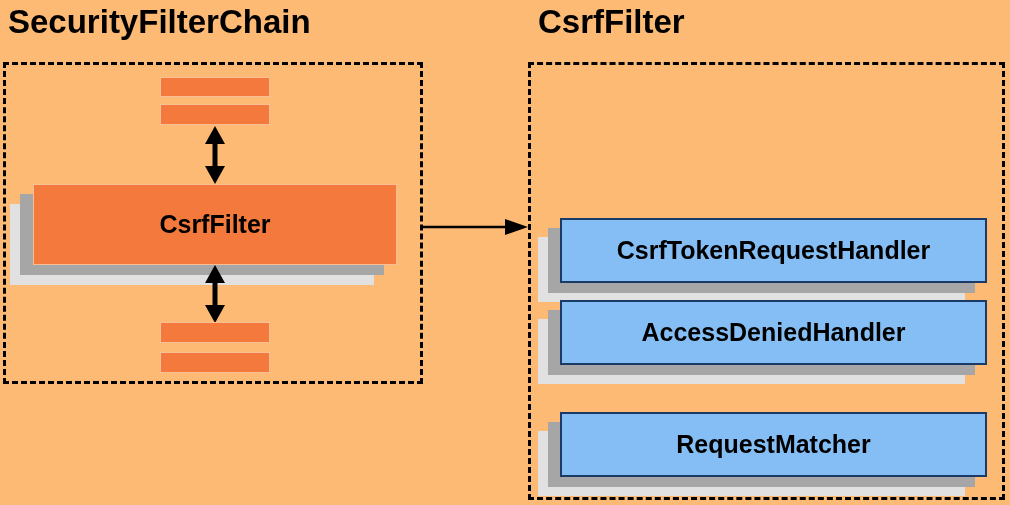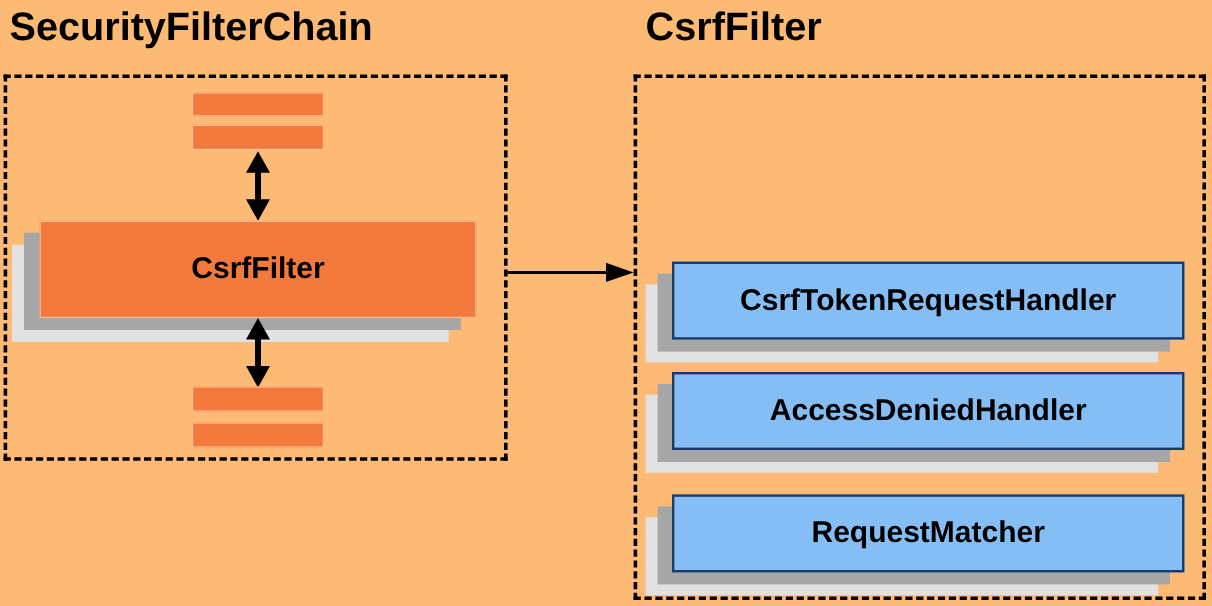--- a/index.html
+++ b/index.html
@@ -93,21 +93,21 @@
     background: #85BEF5;
     border: 2px solid #1B3A67;
     box-sizing: border-box;
     box-shadow: -12px 10px 0 0 #A6A6A6, -22px 19px 0 0 #E1E1E1;
     display: flex;
     align-items: center;
     justify-content: center;
   }
   .comp-1 { top: 95px; }
   .comp-2 { top: 194px; margin-top: 24px; }
-  .comp-3 { top: 310px; }
+  .comp-3 { top: 300px; }
   .comp-4 { top: 412px; }
   .component-box .comp-label {
     font-size: 25px;
     font-weight: bold;
     color: #000000;
   }
 </style>
 </head>
 <body>
 

